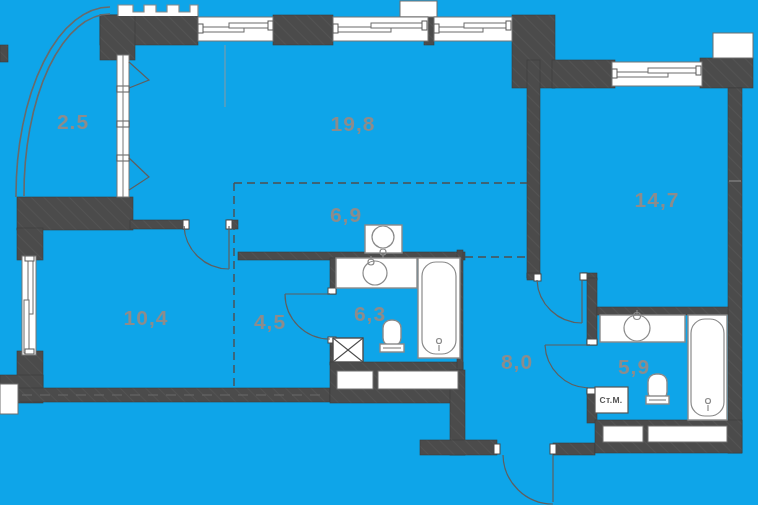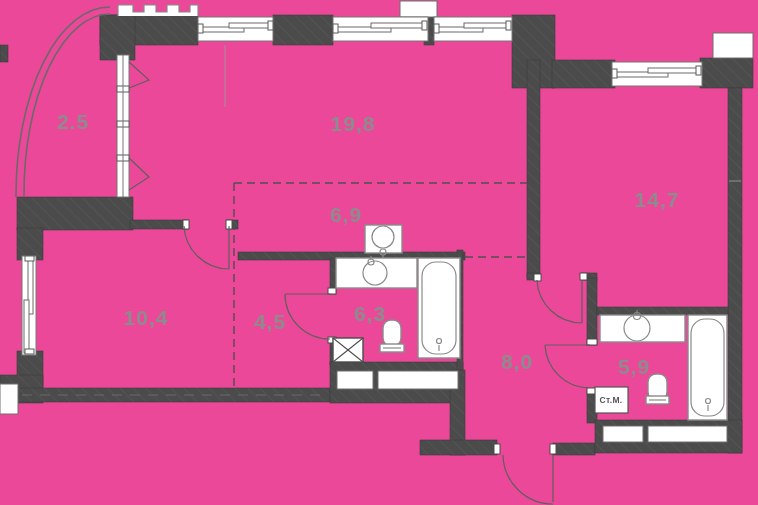--- a/index.html
+++ b/index.html
@@ -1,16 +1,16 @@
 <!DOCTYPE html>
 <html><head>
 <meta charset="utf-8">
 <style>
   html,body{margin:0;padding:0;background:#e8e8e8;font-family:"Liberation Sans",sans-serif;}
-  .stage{position:relative;width:758px;height:505px;background:#ec4899;overflow:hidden;}
+  .stage{position:relative;width:758px;height:505px;background:#0ea5e9;overflow:hidden;}
   svg{position:absolute;left:0;top:0;}
   .wall{fill:url(#hatch);stroke:#3d3d3d;stroke-width:.6;}
   .whitebox{fill:#ffffff;stroke:#6e6e6e;stroke-width:1;}
   .jamb{fill:#ffffff;stroke:#4a4a4a;stroke-width:1;}
   .winbg{fill:#ffffff;stroke:#777777;stroke-width:1;}
   .rail{fill:#ffffff;stroke:#6b6b6b;stroke-width:1;}
   .cap{fill:#ffffff;stroke:#5a5a5a;stroke-width:1;}
   .fix{fill:#ffffff;stroke:#8a8a8a;stroke-width:1.4;}
   .fix2{fill:none;stroke:#8a8a8a;stroke-width:1.2;}
   .door{fill:none;stroke:#5f5f5f;stroke-width:1.2;}

